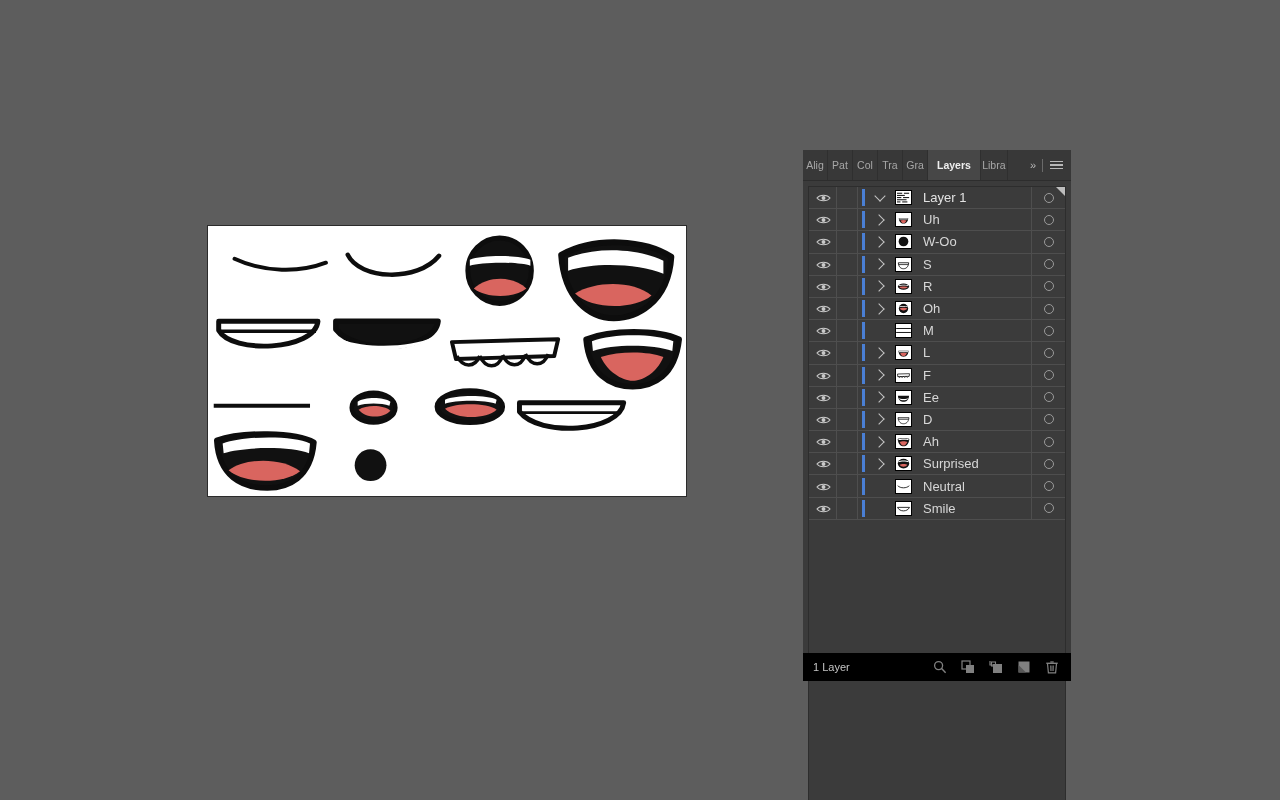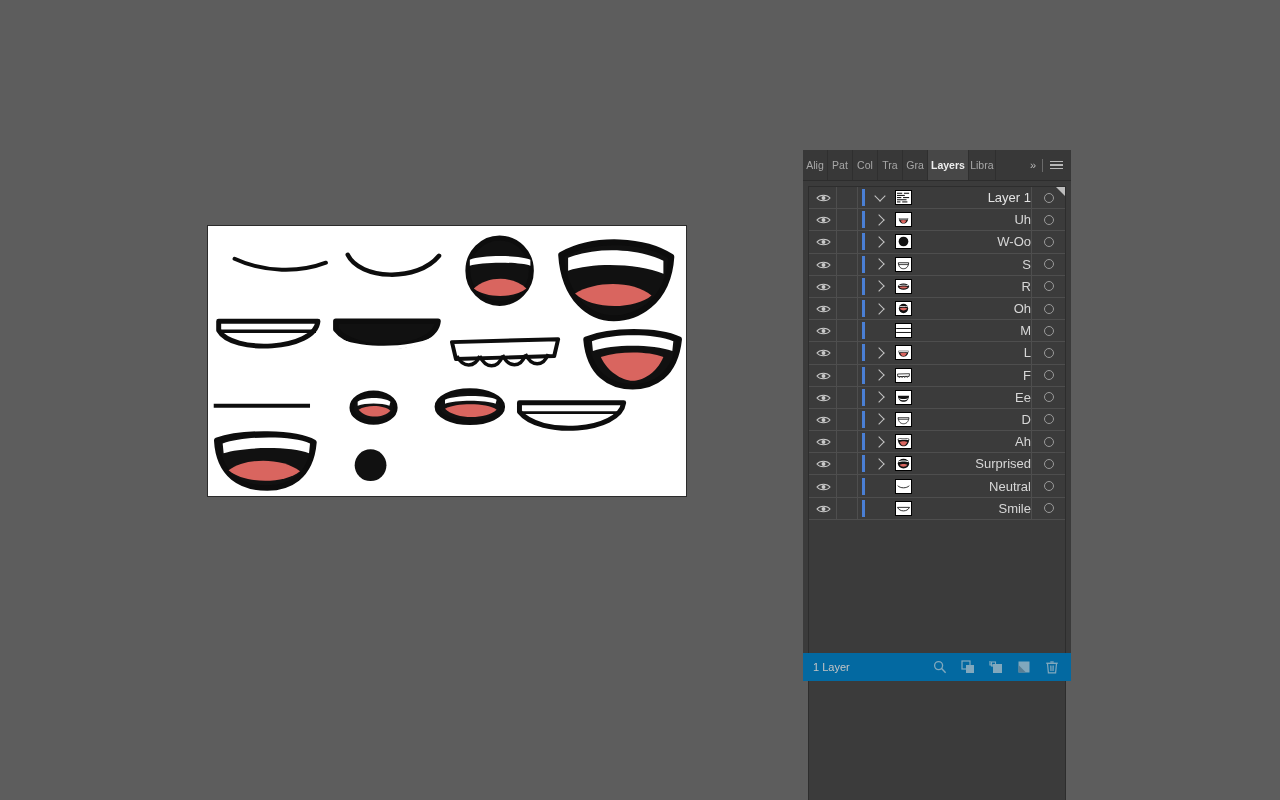--- a/index.html
+++ b/index.html
@@ -2,21 +2,21 @@
 <html><head>
 <meta charset="utf-8">
 <style>
   html,body{margin:0;padding:0;}
   body{
     width:1280px;height:800px;overflow:hidden;
     background:#5d5d5d;
     font-family:"Liberation Sans", sans-serif;
     -webkit-font-smoothing:antialiased;
   }
-  .stage{position:relative;width:1109px;height:800px;text-align:right;}
+  .stage{position:relative;width:1109px;height:800px;}
 
   
   #artboard{
     position:absolute;left:207px;top:225px;width:480px;height:272px;
     background:#ffffff;
     border:1.5px solid #2b2b2b;
     box-sizing:border-box;
   }
   #artboard svg{display:block;width:100%;height:100%;}
 
@@ -35,21 +35,21 @@
   }
   .tab{
     display:flex;align-items:center;justify-content:center;
     width:25px;padding:0 1px;
     color:#a7a7a7;font-size:10.5px;
     border-right:1px solid #2f2f2f;
     overflow:hidden;white-space:nowrap;
     box-sizing:border-box;
   }
   .tab.active{
-    background:#474747;color:#eeeeee;font-weight:bold;width:auto;padding:0 3px;
+    background:#474747;color:#eeeeee;font-weight:bold;width:auto;padding:0 9px;
     border-right:1px solid #2f2f2f;
   }
   .tab.libra{width:27px;}
   .tabbar .spacer{flex:1;border-right:none;}
   .tabbar-right{
     display:flex;align-items:center;gap:7px;
     padding-right:8px;color:#b8b8b8;
   }
   .chev2{font-size:11px;letter-spacing:-1px;}
   .vsep{width:1px;height:13px;background:#6a6a6a;display:inline-block;}
@@ -91,21 +91,21 @@
   .c-name{flex:1;padding-left:8px;color:#d7d7d7;font-size:13px;white-space:nowrap;overflow:hidden;}
   .row.toplayer .c-name{color:#e3e3e3;}
   .c-target{width:34px;display:flex;align-items:center;justify-content:center;border-left:1px solid #4e4e4e;height:100%;box-sizing:border-box;}
   .tcircle{width:8px;height:8px;border:1.3px solid #9a9a9a;border-radius:50%;}
   .corner-tri{
     position:absolute;right:0;top:0;width:0;height:0;
     border-top:9px solid #bdbdbd;border-left:9px solid transparent;
   }
   .statusbar{
     position:absolute;left:0;right:0;bottom:0;height:28px;
-    background:#0369a1;display:flex;align-items:center;margin-top:36px;
+    background:#000000;display:flex;align-items:center;margin-top:36px;
   }
   .status-label{padding-left:10px;color:#c4c4c4;font-size:11px;}
   .status-icons{margin-left:auto;display:flex;align-items:center;gap:14px;padding-right:12px;}
   .sic{width:14px;height:14px;opacity:.62;}
   .sic svg{display:block;}
 </style>
 </head>
 <body>
 
 <div class="stage">

